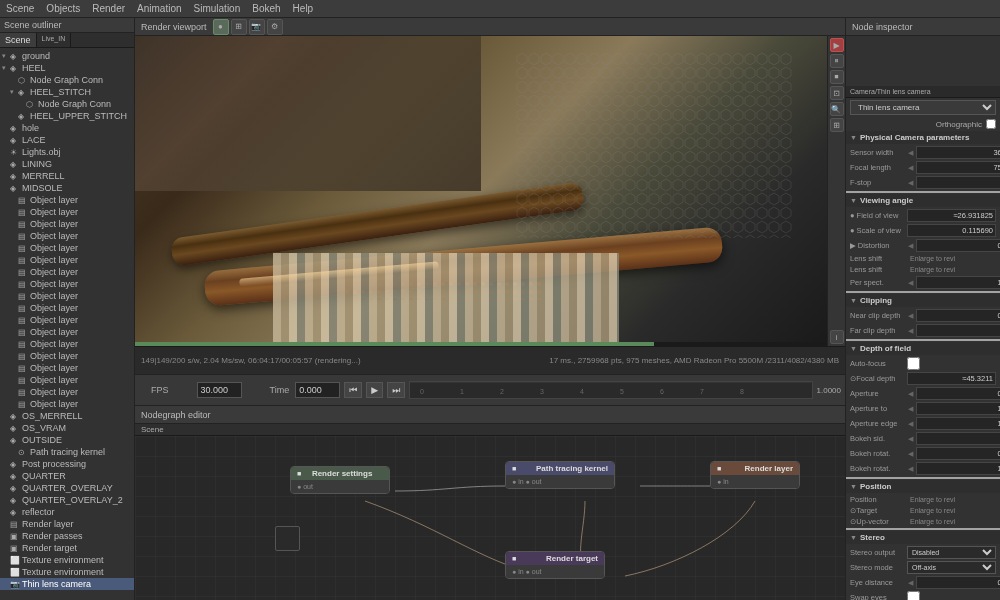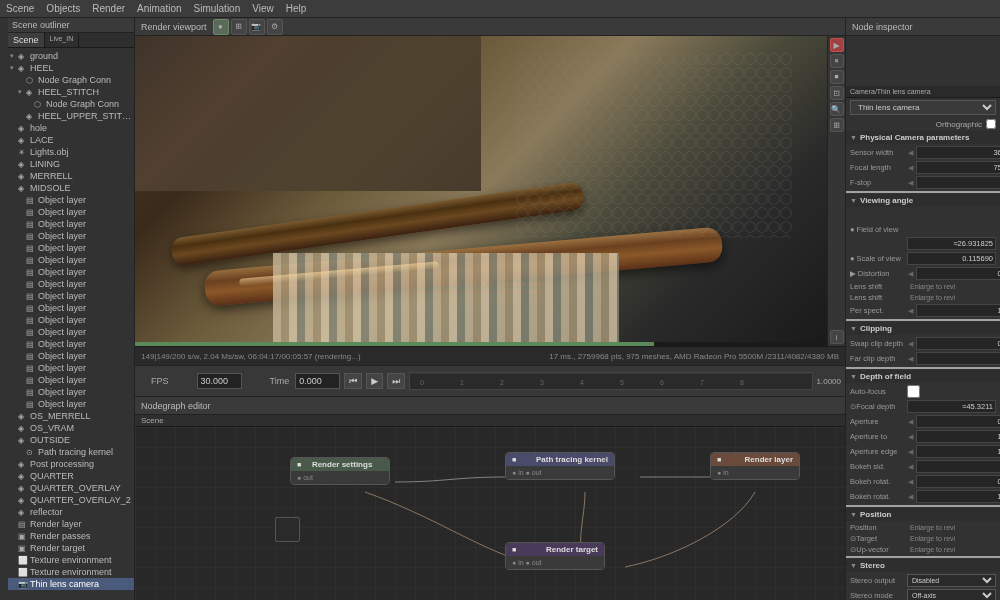--- a/index.html
+++ b/index.html
@@ -46,21 +46,20 @@
     }
 
     
     #scene-outliner {
       width: 135px;
       background: #323232;
       border-right: 1px solid #222;
       display: flex;
       flex-direction: column;
       overflow: hidden;
-      padding-left: 8px;
     }
     #scene-outliner-header {
       background: #3a3a3a;
       padding: 2px 4px;
       font-size: 9px;
       color: #bbb;
       border-bottom: 1px solid #222;
       display: flex;
       justify-content: space-between;
     }
@@ -154,21 +153,21 @@
       height: 100%;
       position: relative;
       background:
         radial-gradient(ellipse at 30% 40%, rgba(160,120,80,0.8) 0%, transparent 60%),
         radial-gradient(ellipse at 70% 30%, rgba(100,80,60,0.6) 0%, transparent 50%),
         linear-gradient(160deg, #5a4030 0%, #3a2a1a 30%, #7a6a4a 50%, #4a4030 70%, #2a2020 100%);
     }
 
     
     #render-info-bar {
-      height: 19px;
+      height: 28px;
       background: #2a2a2a;
       border-top: 1px solid #1a1a1a;
       display: flex;
       align-items: center;
       padding: 0 6px;
       font-size: 8px;
       color: #888;
     }
 
     
@@ -466,21 +465,21 @@
   </style>
 </head>
 <body>
 
 <div id="top-menubar">
   <span>Scene</span>
   <span>Objects</span>
   <span>Render</span>
   <span>Animation</span>
   <span>Simulation</span>
-  <span>View</span>
+  <span>Bokeh</span>
   <span>Help</span>
 </div>
 
 <div id="main-layout">
 
   <div id="scene-outliner">
     <div id="scene-outliner-header">
       <span>Scene outliner</span>
     </div>
     <div id="scene-outliner-tabs">
@@ -955,21 +954,21 @@
       </div>
 
       <div class="inspector-section">
         <div class="section-header">
           <span class="arrow">▼</span>
           <span>Viewing angle</span>
         </div>
         <div class="section-body">
           <div class="param-row">
             <span class="param-label">● Field of view</span>
-            <input class="param-value" value="≈26.931825" style="width: 70px; margin-top: 28px;">
+            <input class="param-value" value="≈26.931825" style="width: 70px;">
           </div>
           <div class="param-row">
             <span class="param-label">● Scale of view</span>
             <input class="param-value" value="0.115690" style="width: 70px;">
           </div>
           <div class="param-row">
             <span class="param-label">▶ Distortion</span>
             <span class="param-arrow">◀</span>
             <input class="param-value" value="0.000" style="">
 
@@ -991,21 +990,21 @@
         </div>
       </div>
 
       <div class="inspector-section">
         <div class="section-header">
           <span class="arrow">▼</span>
           <span>Clipping</span>
         </div>
         <div class="section-body">
           <div class="param-row">
-            <span class="param-label">Swap clip depth</span>
+            <span class="param-label">Near clip depth</span>
             <span class="param-arrow">◀</span>
             <input class="param-value" value="0.000" style="">
 
           </div>
           <div class="param-row">
             <span class="param-label">Far clip depth</span>
             <span class="param-arrow">◀</span>
             <input class="param-value" value="" style="">
 
           </div>

